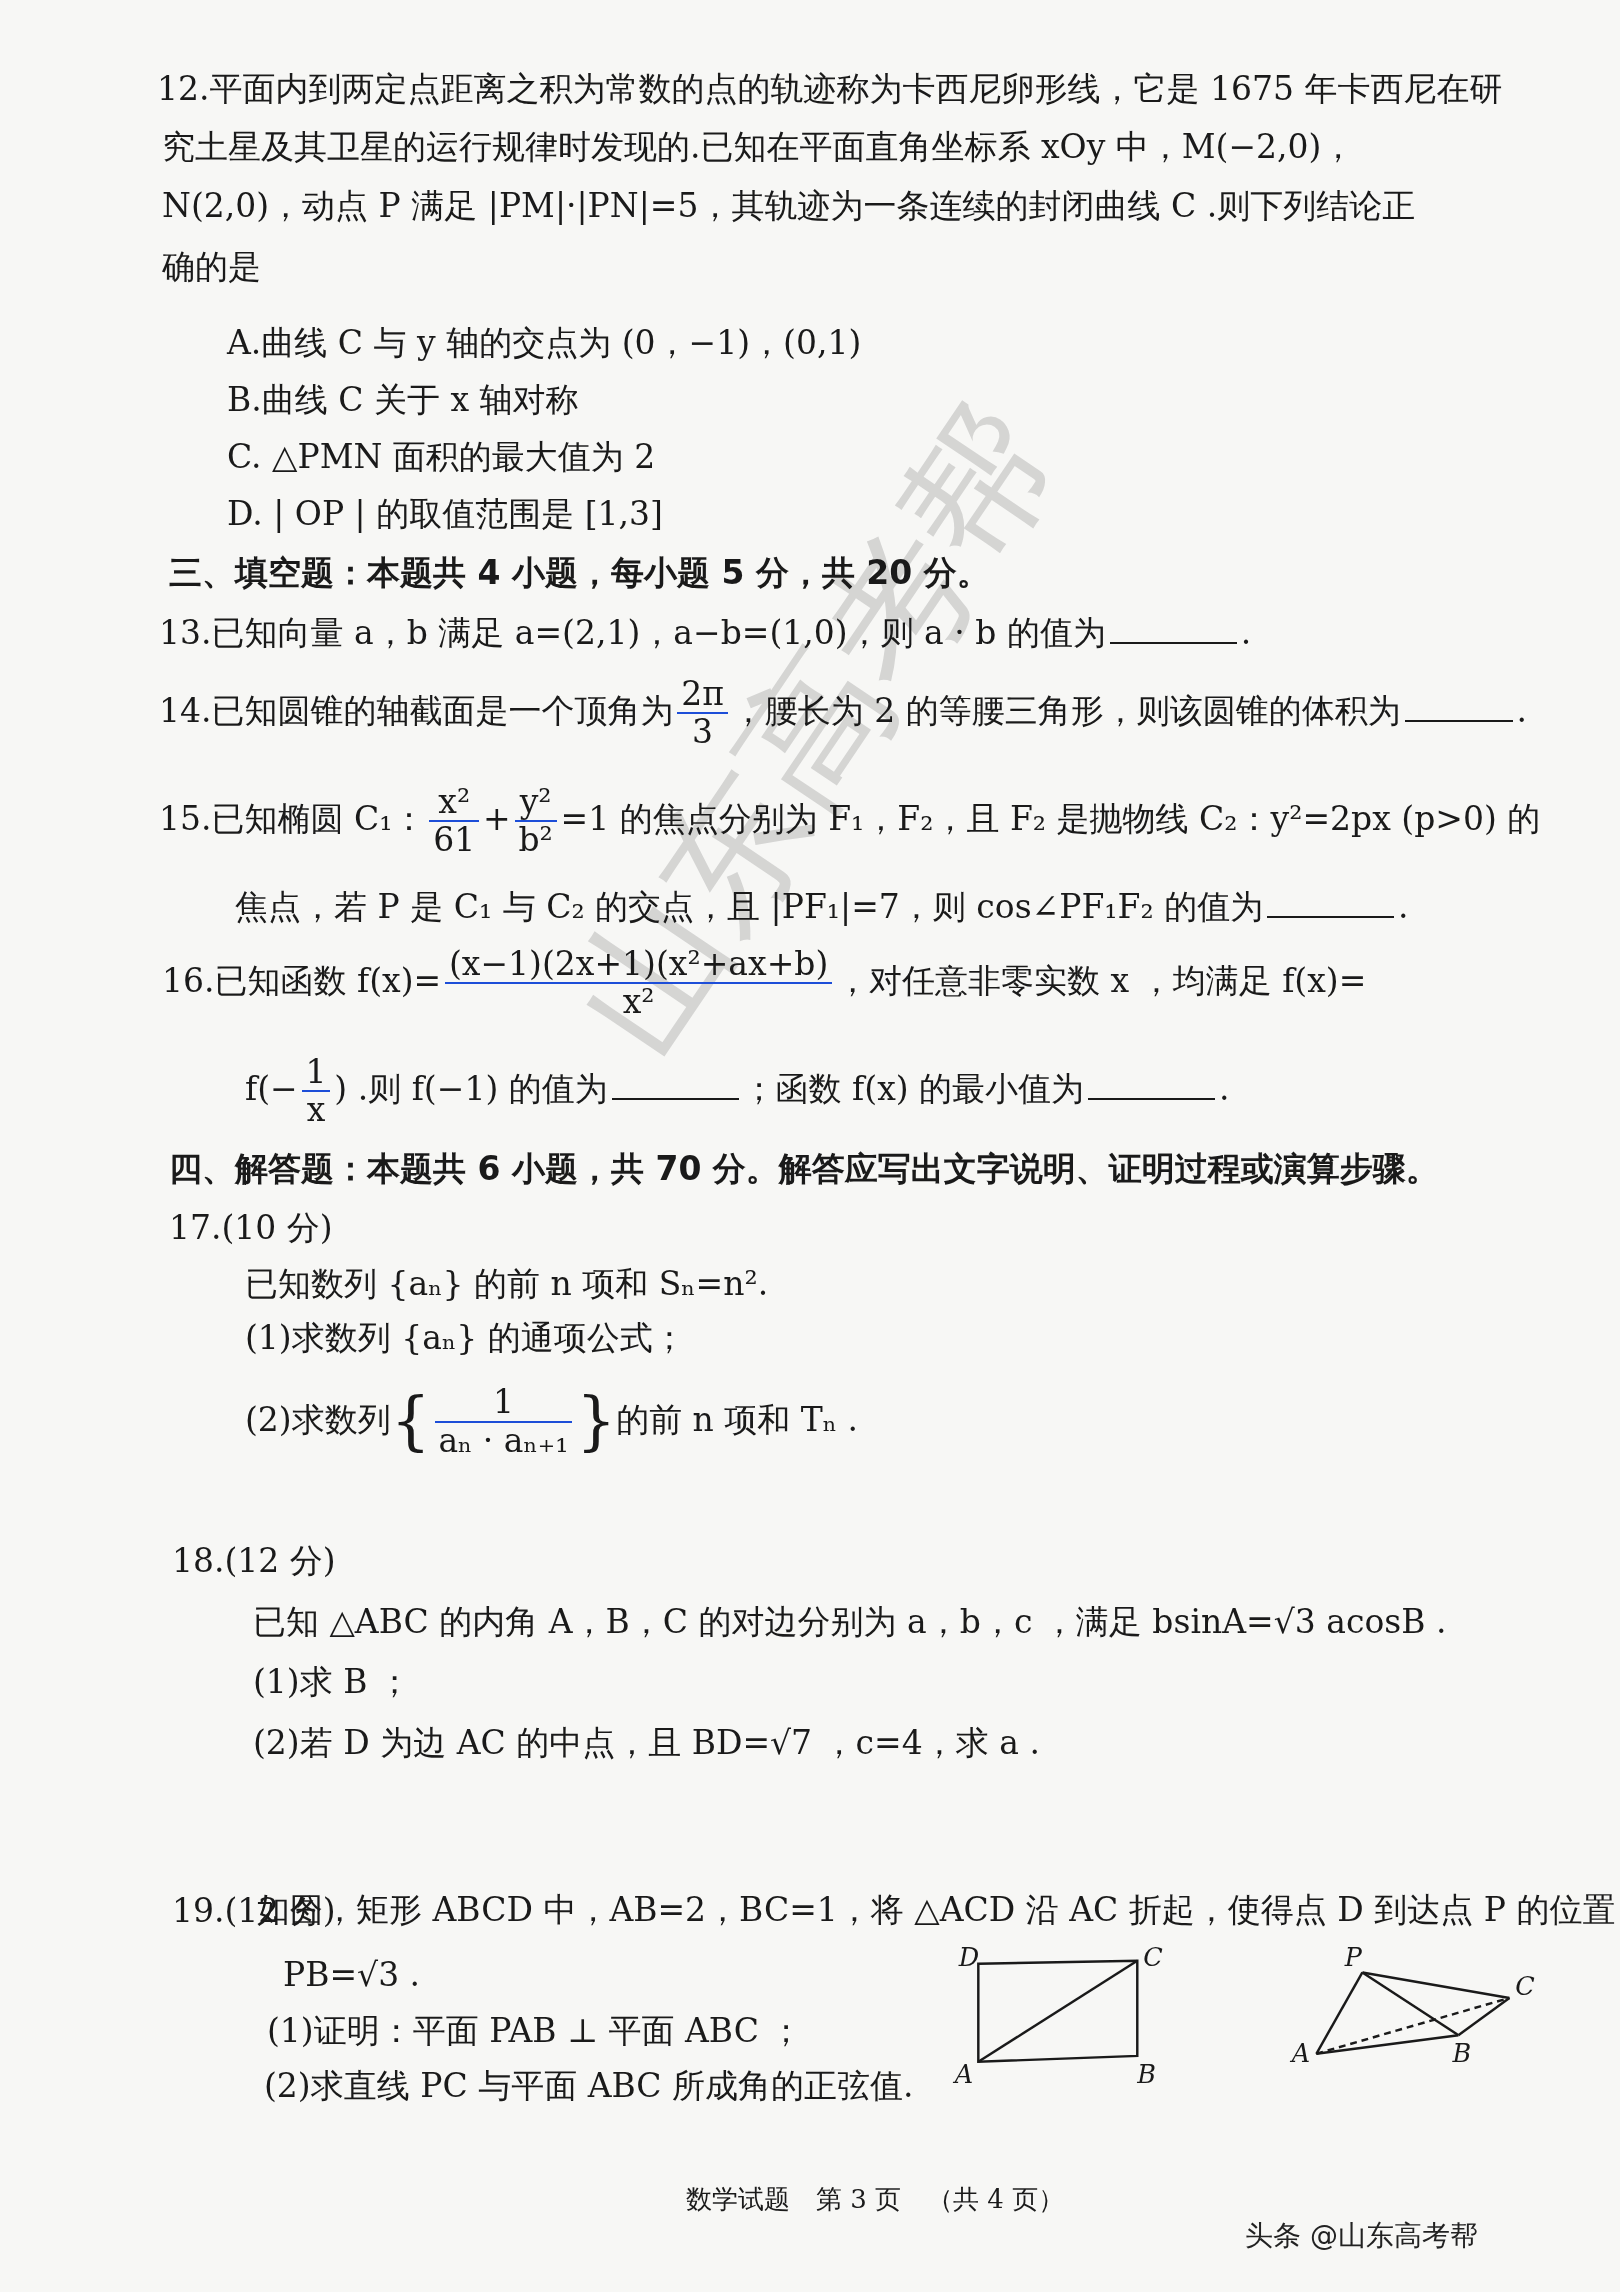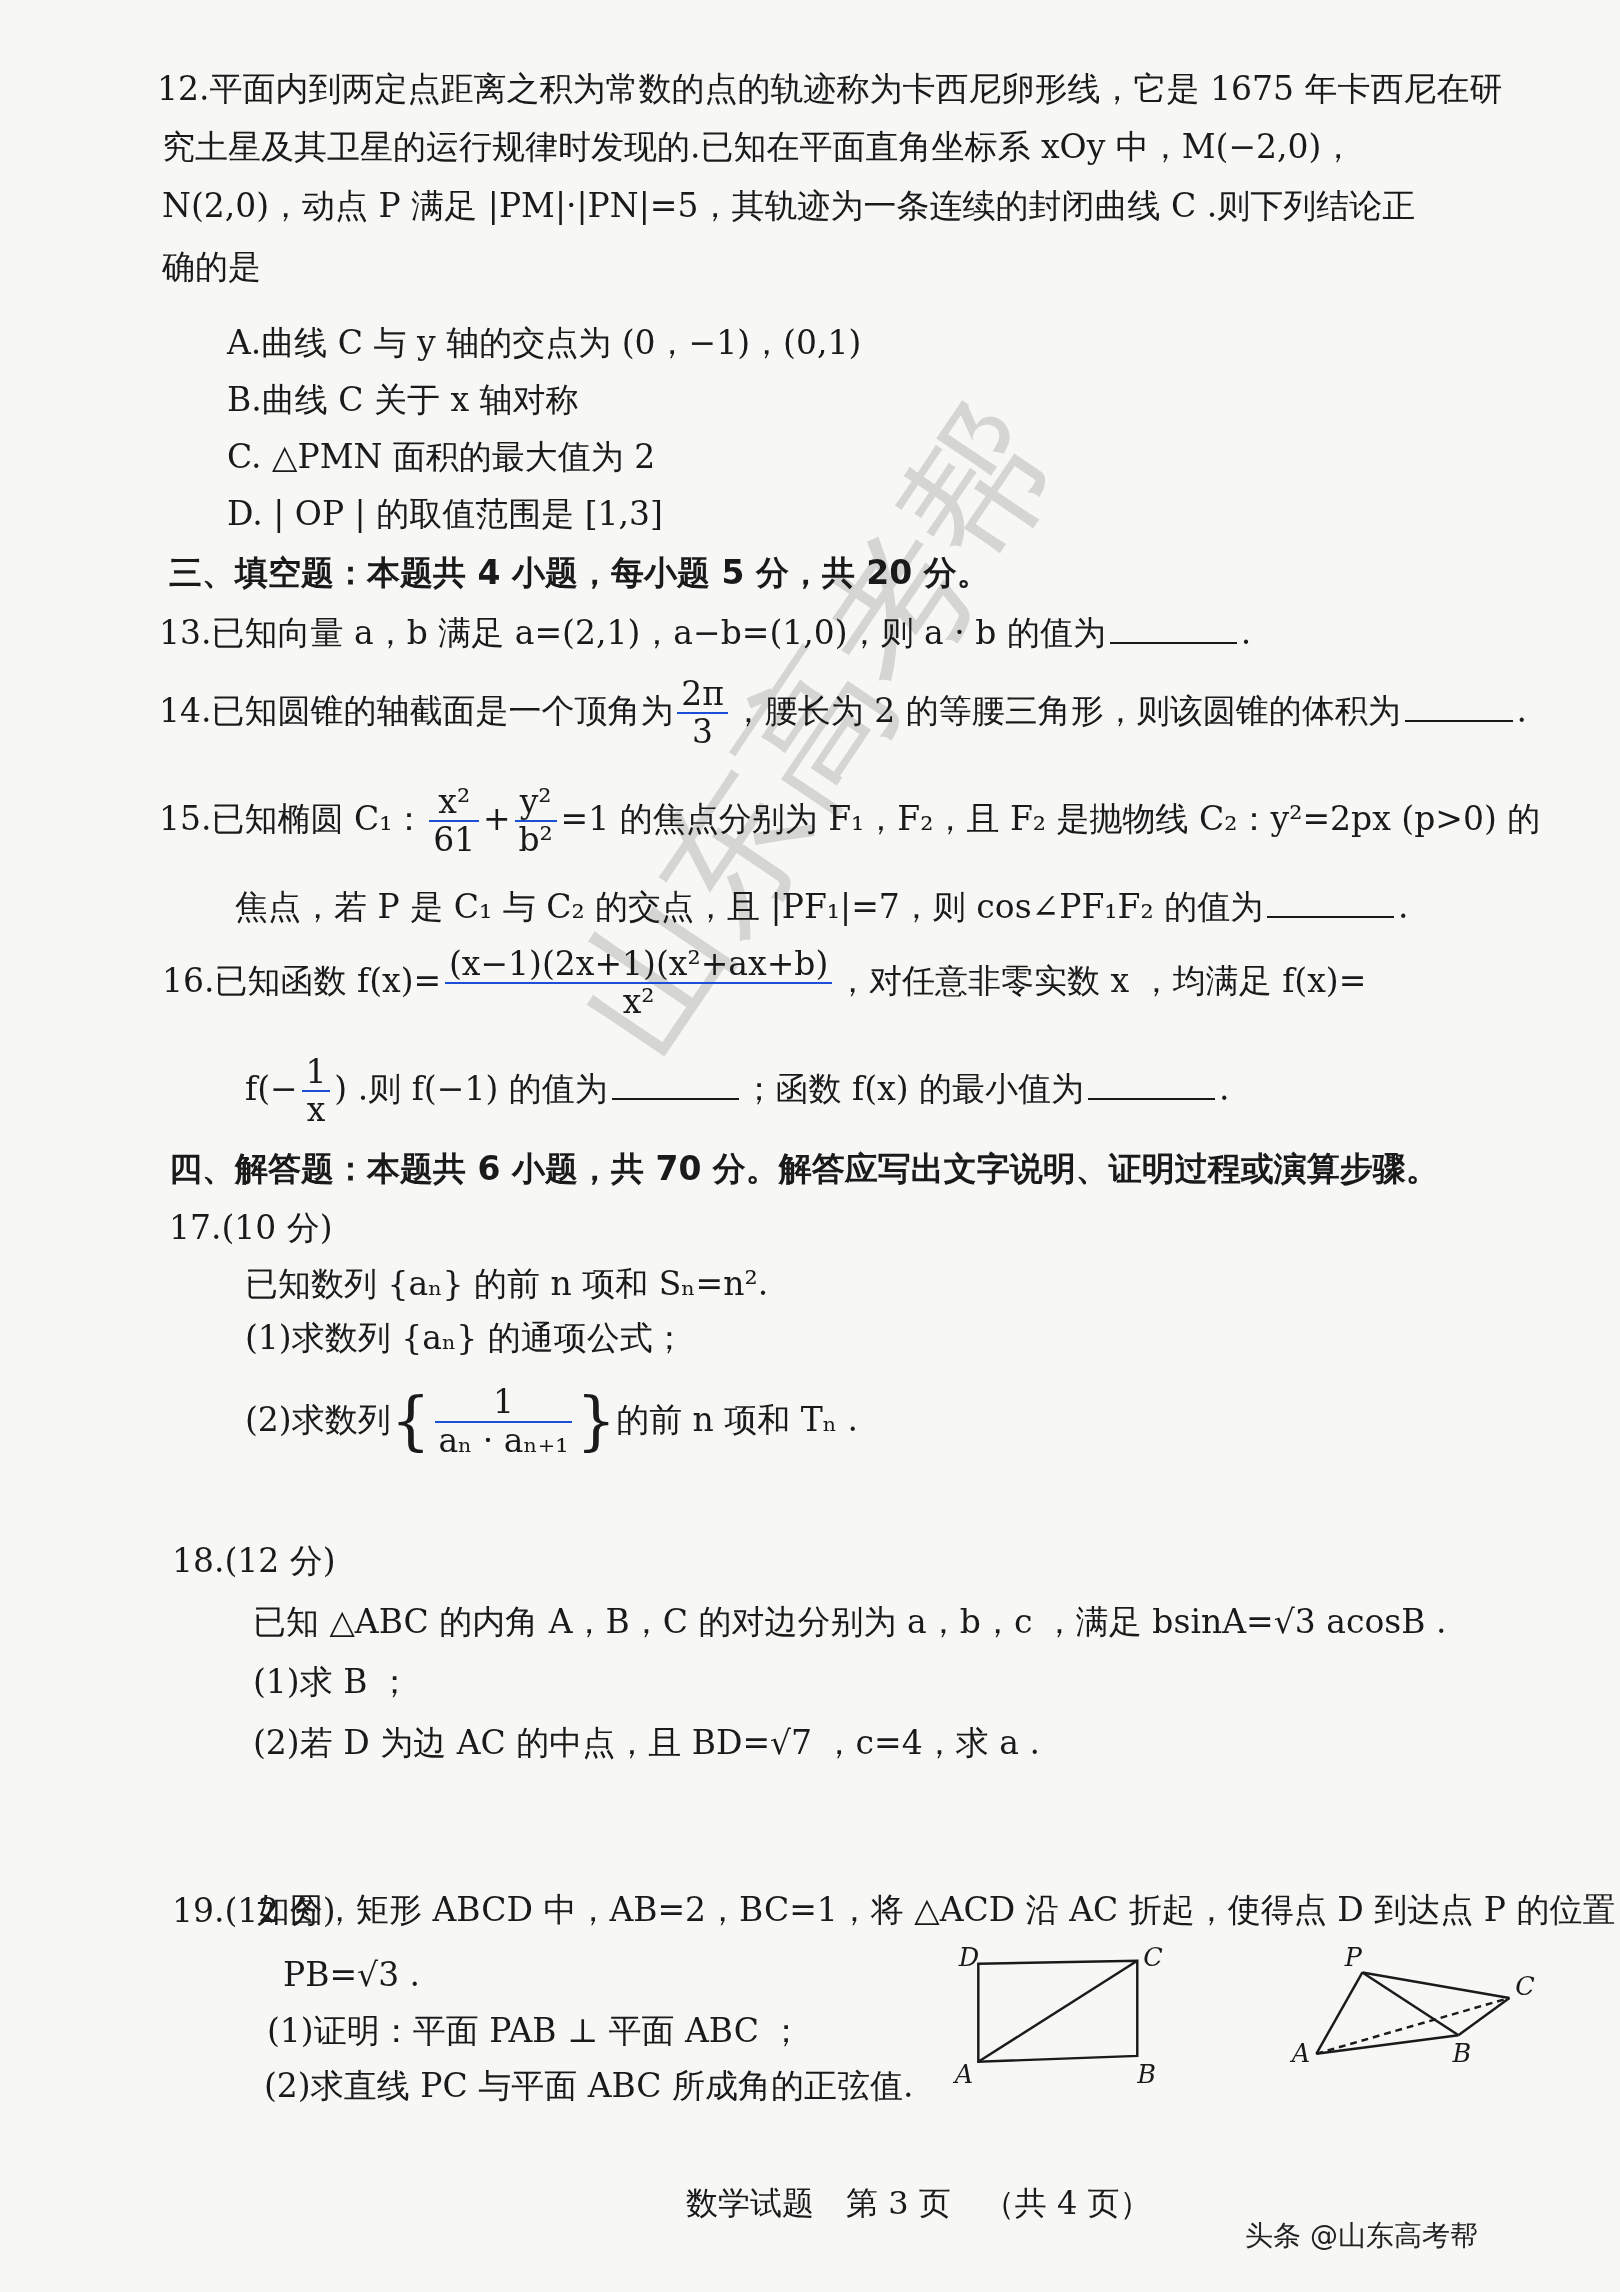--- a/index.html
+++ b/index.html
@@ -18,21 +18,21 @@
   .frac .den { display: block; line-height: 1.1; padding: 0 3.9px; }
   .blank { display: inline-block; border-bottom: 2px solid #1a1a1a; vertical-align: baseline; margin: 0 3.9px; }
   .brace { font-size: 1.9em; vertical-align: middle; font-weight: 200; }
   .watermark {
     position: absolute; left: 529px; top: 980px;
     transform: rotate(-56deg); transform-origin: left top;
     font-family: "DejaVu Sans", "Liberation Sans", sans-serif;
     font-size: 147px; color: rgba(150,150,150,0.35); white-space: nowrap;
     pointer-events: none;
   }
-  .footer { position: absolute; left: 686px; top: 2182px; font-size: 32px; }
+  .footer { position: absolute; left: 686px; top: 2182px; font-size: 26px; }
   .brand { position: absolute; left: 1245px; top: 2217px; font-family: "DejaVu Sans", "Liberation Sans", sans-serif; font-size: 28px; color: #222; }
   svg { position: absolute; }
   svg text { font-family: "DejaVu Serif", serif; font-style: italic; font-size: 26px; fill: #1a1a1a; }
 </style>
 </head>
 <body>
 
 <div class="page">
 
   <div class="watermark">山东高考帮</div>

